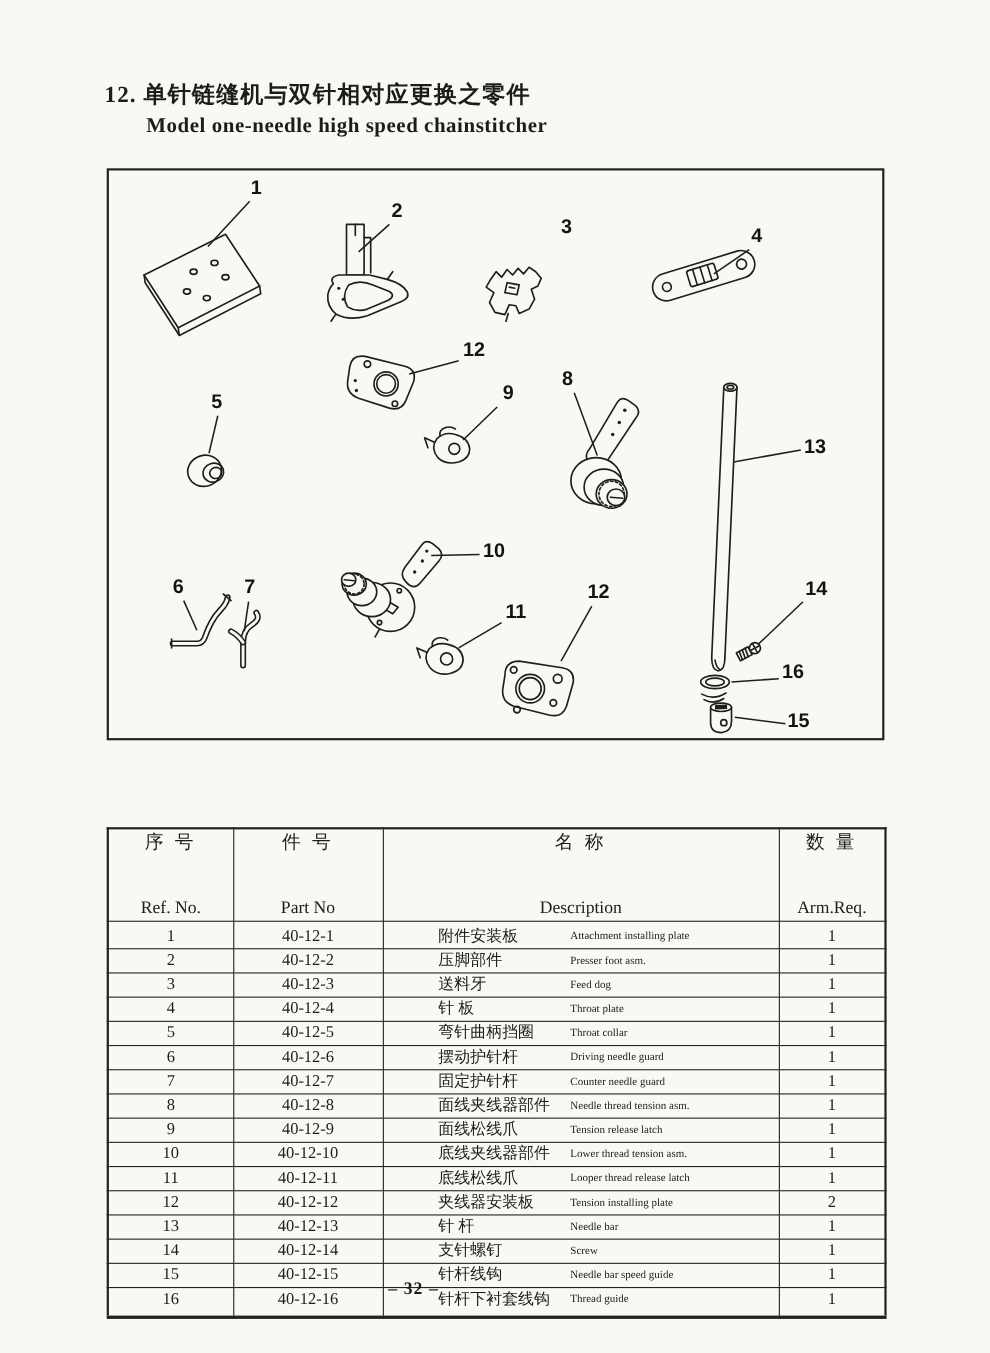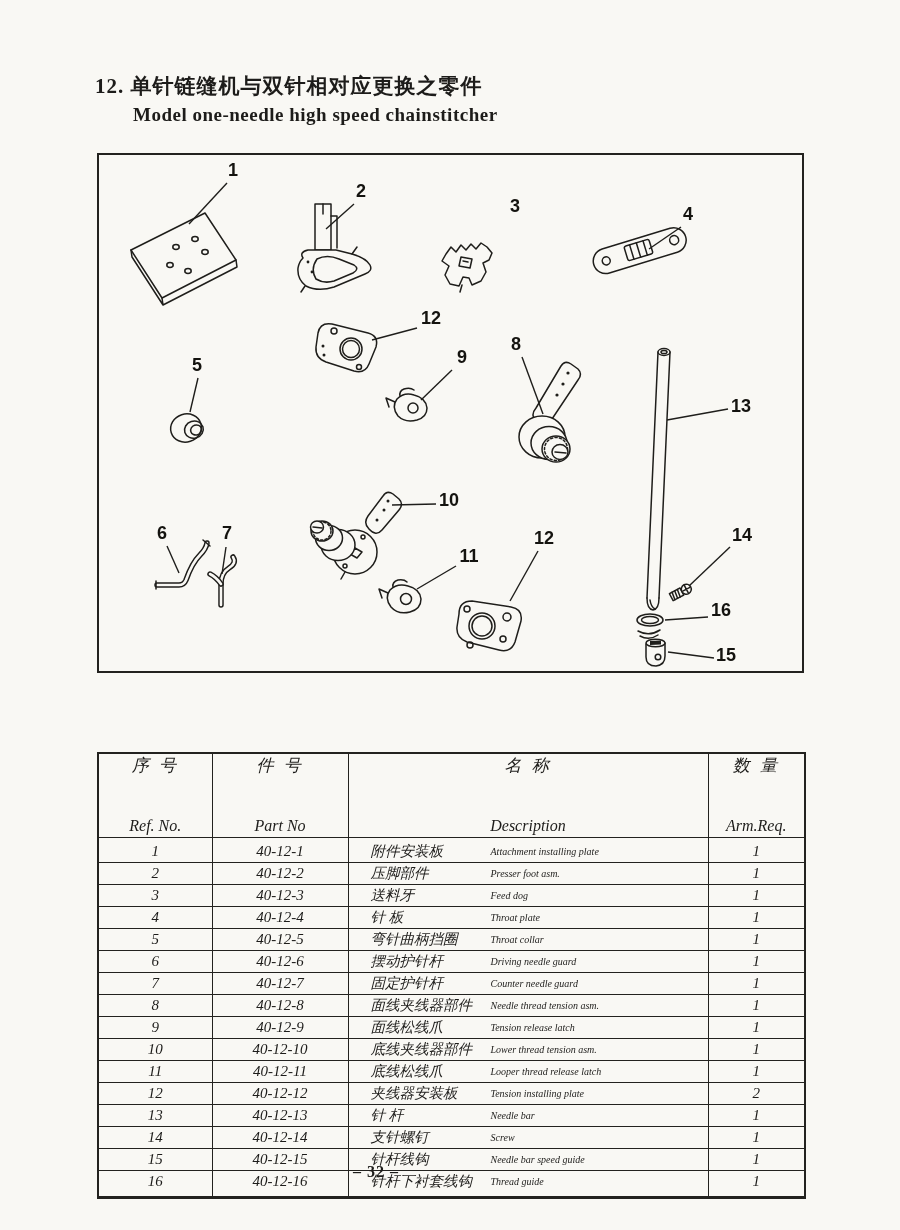--- a/index.html
+++ b/index.html
@@ -21,34 +21,34 @@
     stroke:#1f1e1b;stroke-width:1.5;fill:none;stroke-linejoin:round;stroke-linecap:round;
   }
   #parts-layer .fillpaper{fill:#f9f8f4;}
   #parts-layer .ink{fill:#1f1e1b;stroke:none;}
   #parts-layer .wire-bg{stroke-width:5.5;}
   #parts-layer .wire-fg{stroke:#f9f8f4;stroke-width:2.6;}
   #parts-layer .knurl{stroke-dasharray:2.2 2.2;}
   #callouts-layer text{font-family:"Liberation Sans",sans-serif;font-weight:700;font-size:18px;fill:#14130f;text-anchor:middle;}
   #callouts-layer line{stroke:#1f1e1b;stroke-width:1.4;}
 
-  .table-wrap{position:absolute;left:97px;top:752px;width:769px;font-style:italic;}
+  .table-wrap{position:absolute;left:97px;top:752px;width:769px;}
   table.parts{border-collapse:collapse;width:707px;table-layout:fixed;
     border:2.4px solid #23221f;}
   table.parts th,table.parts td{border:1.4px solid #23221f;padding:0;}
   table.parts{border-bottom-width:3.2px;}
   col.c1{width:114px;} col.c2{width:136px;} col.c3{width:360px;} col.c4{width:97px;}
   thead th{height:62px;vertical-align:middle;text-align:center;font-weight:400;}
   .h-zh{font-size:17px;letter-spacing:3px;line-height:24px;}
   .h-en{font-size:16px;line-height:22px;margin-top:37px;}
   tbody td{height:21px;font-size:15px;line-height:21px;border-top:none;border-bottom:none;}
   tbody tr:first-child td{padding-top:3px;}
   tbody tr:last-child td{padding-bottom:4px;}
   td.c-ref,td.c-part,td.c-qty{text-align:center;}
-  td.c-desc .cellrow{display:flex;align-items:flex-end;}
+  td.c-desc .cellrow{display:flex;align-items:flex-end;margin-left:28px;}
   td.c-desc .zh{flex:0 0 142px;padding-left:22px;font-size:14.5px;white-space:nowrap;box-sizing:border-box;}
   td.c-desc .en{font-size:10px;white-space:nowrap;}
   .page-number{position:absolute;left:0;top:1163px;width:752px;text-align:center;
     font-size:16px;font-weight:700;letter-spacing:1px;}
 </style>
 </head>
 <body>
 
 <div class="title-block">
   <div class="title-zh">12. 单针链缝机与双针相对应更换之零件</div>

